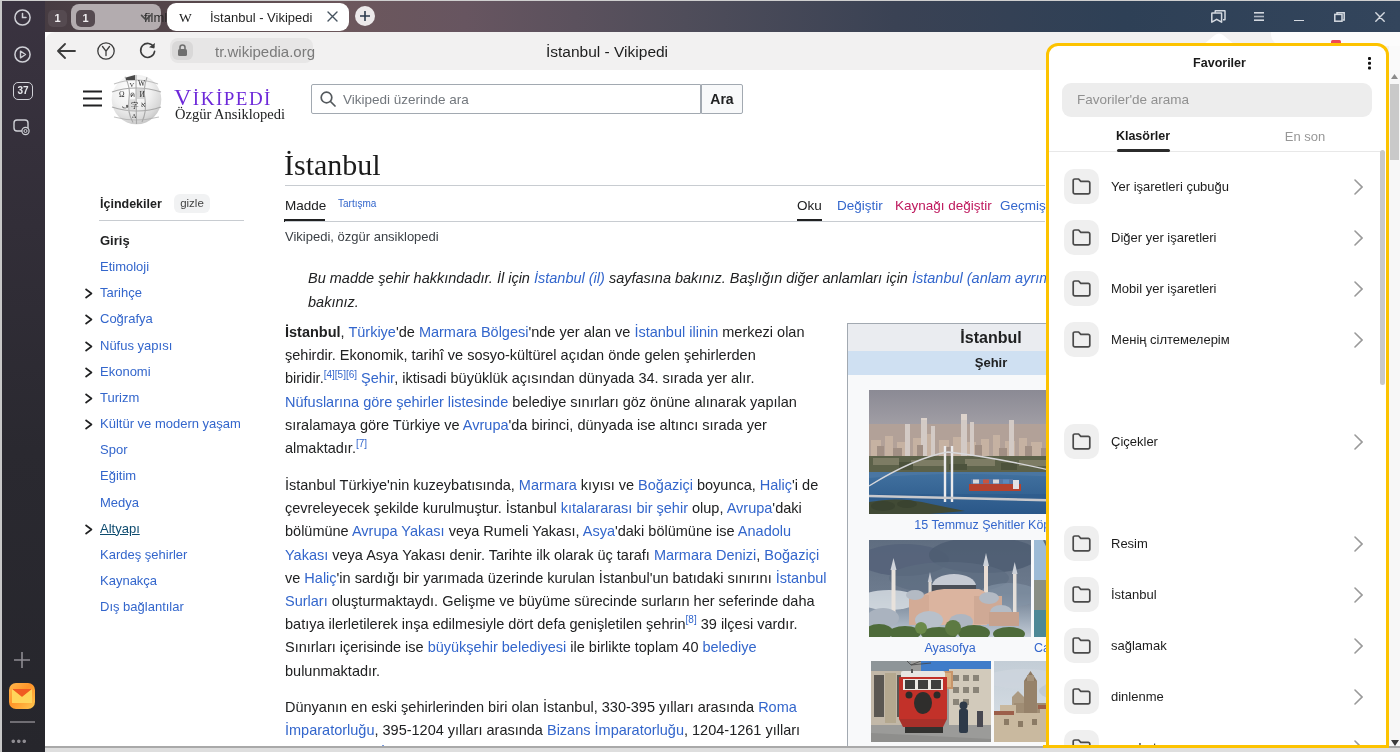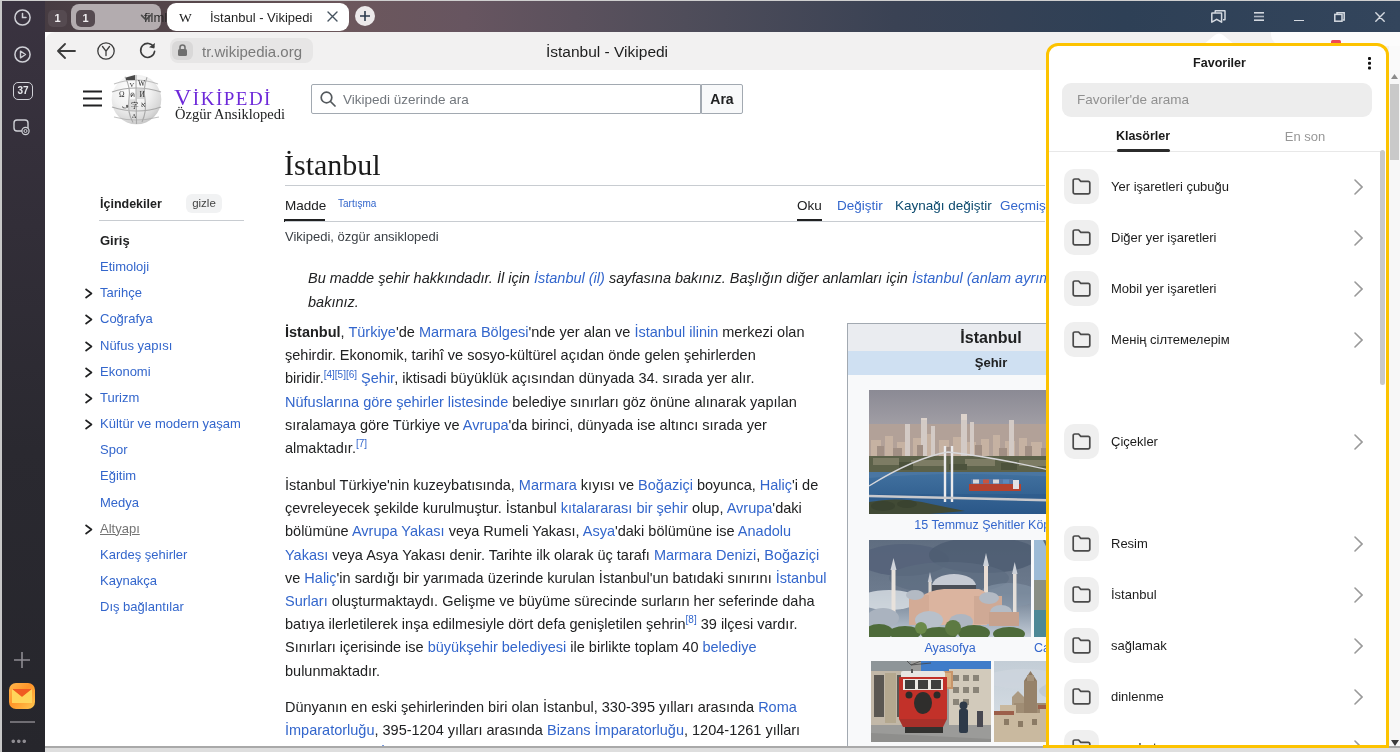--- a/index.html
+++ b/index.html
@@ -131,21 +131,21 @@
 <svg class="abs" style="left:139px;top:42px;" width="17" height="18" viewBox="0 0 17 18">
     <path d="M14.8 5 A 7 7 0 1 0 15.6 9.4" fill="none" stroke="#3c3c3c" stroke-width="1.6" stroke-linecap="round"></path>
     <path d="M16 1 L15.2 6.5 L10 5.2 Z" fill="#3c3c3c"></path>
   </svg>
 <div class="abs" id="urlpill"></div>
 <div class="abs" id="lockchip"></div>
 <svg class="abs" style="left:177px;top:44px;" width="11" height="13" viewBox="0 0 11 13">
     <rect x="1" y="5" width="9" height="7" rx="1.5" fill="#6f6f6f"></rect>
     <path d="M3 5 V3.5 A 2.5 2.5 0 0 1 8 3.5 V5" fill="none" stroke="#6f6f6f" stroke-width="1.6"></path>
   </svg>
-<div class="abs" style="left:202px;top:42.5px;font-size:15px;color:#7a7a7a;">tr.wikipedia.org</div>
+<div class="abs" style="left:215px;top:42.5px;font-size:15px;color:#7a7a7a;">tr.wikipedia.org</div>
 <div class="abs" style="left:546px;top:42.5px;font-size:15.5px;color:#1d1d1d;">İstanbul - Vikipedi</div>
 
 <svg class="abs" style="left:83px;top:90px;" width="19" height="17" viewBox="0 0 19 17">
     <path d="M0 1.5 H19 M0 8.5 H19 M0 15.5 H19" stroke="#202122" stroke-width="2.2"></path>
   </svg>
 
 <svg class="abs" style="left:111px;top:74px;" width="51" height="51" viewBox="0 0 51 51">
   <defs>
       <radialGradient id="gg" cx="40%" cy="30%" r="78%">
         <stop offset="0%" stop-color="#ffffff"></stop>
@@ -184,21 +184,21 @@
 
 <div class="abs" id="wsearch"></div>
 <div class="abs" id="warabtn">Ara</div>
 <svg class="abs" style="left:320px;top:91px;" width="16" height="16" viewBox="0 0 16 16">
     <circle cx="6.5" cy="6.5" r="5.3" fill="none" stroke="#54595d" stroke-width="1.7"></circle>
     <path d="M10.5 10.5 L15 15" stroke="#54595d" stroke-width="1.7" stroke-linecap="round"></path>
   </svg>
 <div class="abs" style="left:343px;top:92px;font-size:13.5px;color:#72777d;">Vikipedi üzerinde ara</div>
 
 <div class="abs" style="left:100px;top:197px;font-size:12.5px;font-weight:bold;color:#202122;">İçindekiler</div>
-<div class="abs" style="left:174px;top:194px;width:36px;height:19px;background:#f1f2f3;border-radius:6px;font-size:11.5px;color:#444;text-align:center;line-height:19px;margin-left:12px;">gizle</div>
+<div class="abs" style="left:174px;top:194px;width:36px;height:19px;background:#f1f2f3;border-radius:6px;font-size:11.5px;color:#444;text-align:center;line-height:19px;">gizle</div>
 <div class="abs" style="left:99px;top:220px;width:145px;height:1px;background:#c8ccd1;"></div>
 <div id="toc">
     <div class="tocitem" style="top:233px;color:#202122;font-weight:bold;">Giriş</div>
     <div class="tocitem" style="top:259.15px;color:#3366cc;font-weight:normal;">Etimoloji</div>
     <svg class="abs" style="left:84px;top:288.3px;" width="9" height="11" viewBox="0 0 9 11">
       <path d="M1.5 1 L7.5 5.5 L1.5 10" fill="none" stroke="#202122" stroke-width="1.6" stroke-linejoin="round"></path>
     </svg>
     <div class="tocitem" style="top:285.3px;color:#3366cc;font-weight:normal;">Tarihçe</div>
     <svg class="abs" style="left:84px;top:314.45px;" width="9" height="11" viewBox="0 0 9 11">
       <path d="M1.5 1 L7.5 5.5 L1.5 10" fill="none" stroke="#202122" stroke-width="1.6" stroke-linejoin="round"></path>
@@ -219,34 +219,34 @@
     <svg class="abs" style="left:84px;top:419.04999999999995px;" width="9" height="11" viewBox="0 0 9 11">
       <path d="M1.5 1 L7.5 5.5 L1.5 10" fill="none" stroke="#202122" stroke-width="1.6" stroke-linejoin="round"></path>
     </svg>
     <div class="tocitem" style="top:416.04999999999995px;color:#3366cc;font-weight:normal;">Kültür ve modern yaşam</div>
     <div class="tocitem" style="top:442.2px;color:#3366cc;font-weight:normal;">Spor</div>
     <div class="tocitem" style="top:468.35px;color:#3366cc;font-weight:normal;">Eğitim</div>
     <div class="tocitem" style="top:494.5px;color:#3366cc;font-weight:normal;">Medya</div>
     <svg class="abs" style="left:84px;top:523.65px;" width="9" height="11" viewBox="0 0 9 11">
       <path d="M1.5 1 L7.5 5.5 L1.5 10" fill="none" stroke="#202122" stroke-width="1.6" stroke-linejoin="round"></path>
     </svg>
-    <div class="tocitem" style="top:520.65px;color:#737373;font-weight:normal;text-decoration:underline;">Altyapı</div>
+    <div class="tocitem" style="top:520.65px;color:#0c4a6e;font-weight:normal;text-decoration:underline;">Altyapı</div>
     <div class="tocitem" style="top:546.8px;color:#3366cc;font-weight:normal;">Kardeş şehirler</div>
     <div class="tocitem" style="top:572.95px;color:#3366cc;font-weight:normal;">Kaynakça</div>
     <div class="tocitem" style="top:599.0999999999999px;color:#3366cc;font-weight:normal;">Dış bağlantılar</div>
   </div>
 
 <div class="abs" style="left:284px;top:148px;font-family:'Liberation Serif',serif;font-size:30px;color:#1b1b1b;">İstanbul</div>
 <div class="abs" style="left:285px;top:185px;width:760px;height:1px;background:#c8ccd1;"></div>
 <div class="abs" style="left:285px;top:198px;font-size:13.5px;color:#202122;">Madde</div>
 <div class="abs" style="left:338px;top:198px;font-size:10px;color:#3366cc;">Tartışma</div>
 <div class="abs" style="left:284px;top:219px;width:41px;height:2.5px;background:#202122;"></div>
 <div class="abs" style="left:797px;top:198px;font-size:13.5px;color:#202122;">Oku</div>
 <div class="abs" style="left:837px;top:198px;font-size:13.5px;color:#3366cc;">Değiştir</div>
-<div class="abs" style="left:895px;top:198px;font-size:13.5px;color:#0c4a6e;">Kaynağı değiştir</div>
+<div class="abs" style="left:895px;top:198px;font-size:13.5px;color:#be185d;">Kaynağı değiştir</div>
 <div class="abs" style="left:1000px;top:198px;font-size:13.5px;color:#3366cc;">Geçmişi gör</div>
 <div class="abs" style="left:797px;top:219px;width:25px;height:2.5px;background:#202122;"></div>
 <div class="abs" style="left:285px;top:221px;width:760px;height:1px;background:#c8ccd1;"></div>
 <div class="abs" style="left:285px;top:229px;font-size:13px;color:#3a3f44;">Vikipedi, özgür ansiklopedi</div>
 
 <div class="abs" style="left:308px;top:267px;font-size:14.5px;line-height:23.5px;font-style:italic;color:#202122;white-space:nowrap;">Bu madde şehir hakkındadır. İl için <span class="wlink">İstanbul (il)</span> sayfasına bakınız. Başlığın diğer anlamları için <span class="wlink">İstanbul (anlam ayrımı)</span> sayfasına<br>bakınız.</div>
 
 <div class="abs" id="p1" style="left:285px;top:321px;font-size:14.5px;line-height:23.2px;color:#202122;white-space:nowrap;">
 <b>İstanbul</b>, <span class="wlink">Türkiye</span>'de <span class="wlink">Marmara Bölgesi</span>'nde yer alan ve <span class="wlink">İstanbul ilinin</span> merkezi olan<br>
 şehirdir. Ekonomik, tarihî ve sosyo-kültürel açıdan önde gelen şehirlerden<br>

